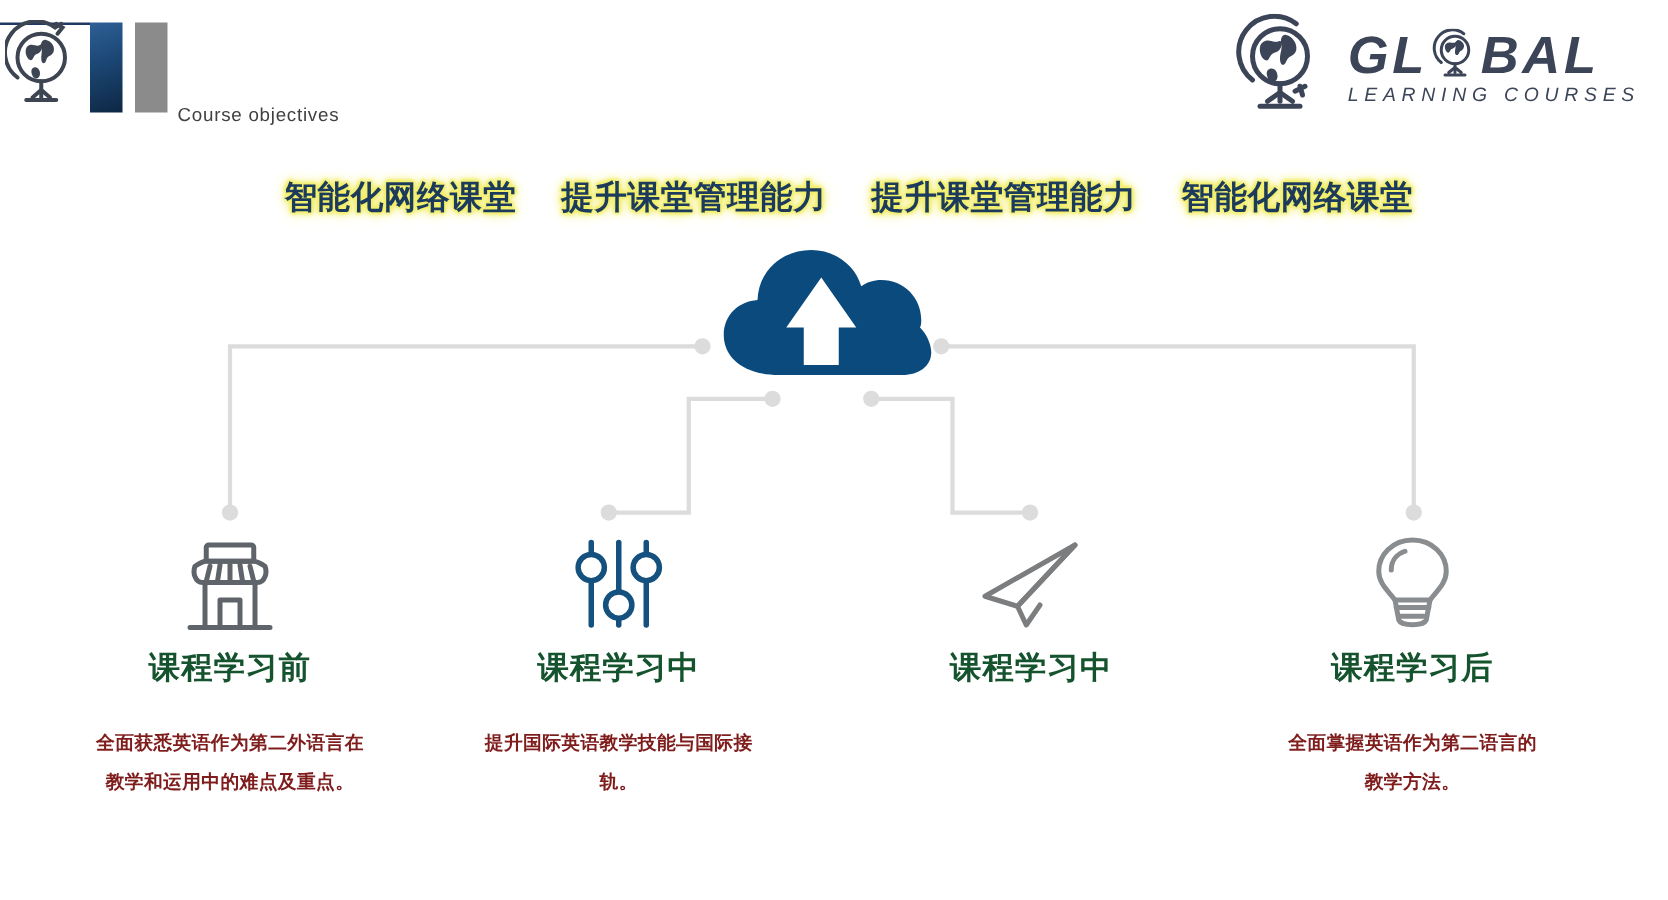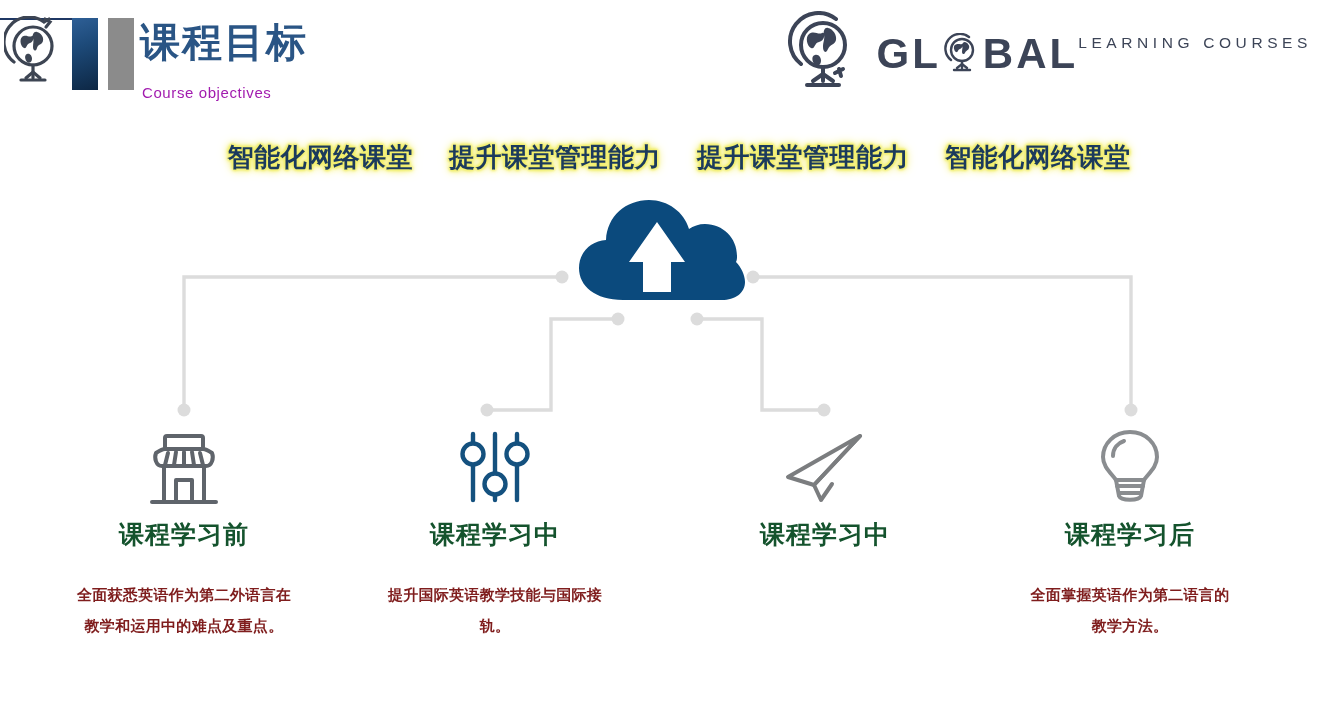--- a/index.html
+++ b/index.html
@@ -27,29 +27,29 @@
   .bar-gray { position:absolute; left:108px; top:18px; width:26px; height:72px; background:#8b8b8b; }
 
   .hdr-title {
     position:absolute; left:140px; top:18px;
     font-size:40px; font-weight:bold; color:#2a5585;
     letter-spacing:2px; line-height:48px;
     white-space:nowrap;
   }
   .hdr-sub {
     position:absolute; left:142px; top:84px;
-    font-size:15px; color:#a21caf; letter-spacing:0.6px;
+    font-size:15px; color:#404040; letter-spacing:0.6px;
     white-space:nowrap;
   }
 
   
   .brand { position:absolute; right:22px; top:8px; height:92px; display:flex; align-items:center; gap:16px; }
   .brand-globe { width:78px; height:86px; }
   .brand-globe svg { width:100%; height:100%; display:block; }
-  .brand-text { display:flex; justify-content:flex-start; }
+  .brand-text { display:flex; flex-direction:column; justify-content:flex-start;font-style:italic; }
   .brand-name {
     font-size:42px; font-weight:bold; color:#3c4457;
     letter-spacing:3px; line-height:44px; display:flex; align-items:center;
     white-space:nowrap;
   }
   .brand-name .glyph-o { display:inline-block; width:40px; height:42px; position:relative; margin:0 1px; }
   .brand-name .glyph-o svg { position:absolute; left:0; top:0; width:40px; height:42px; }
   .brand-tag {
     font-size:15.5px; color:#3c4457; letter-spacing:4.6px;
     line-height:20px; margin-top:1px; white-space:nowrap;
@@ -126,21 +126,20 @@
           <path d="M18 21 c4 -3 7 1 10 -1 c3 -2 2 6 -2 7 c-4 1 -3 6 -6 5 c-3 -1 -5 -8 -2 -11z"></path>
           <path d="M33 16 c4 1 7 5 6 9 c-1 4 -5 3 -6 7 c-1 4 -4 3 -4 -1 c0 -4 1 -6 0 -9 c-1 -3 1 -7 4 -6z"></path>
           <path d="M23 38 c3 -1 5 2 5 5 c0 3 -3 5 -5 3 c-2 -2 -3 -7 0 -8z"></path>
         </g>
       </svg>
     </div>
 
     <div class="bar-blue"></div>
     <div class="bar-gray"></div>
 
-    <div class="hdr-title">课程目标</div>
     <div class="hdr-sub">Course objectives</div>
 
     <div class="brand">
       <div class="brand-globe">
         <svg viewBox="0 0 78 86">
           <g fill="none" stroke="#3c4457" stroke-width="4" stroke-linecap="round">
             <circle cx="40" cy="34" r="22"></circle>
             <path d="M18 53 A28 28 0 1 1 53 8"></path>
             <path d="M40 56 L40 70"></path>
             <path d="M24 74 L56 74"></path>

